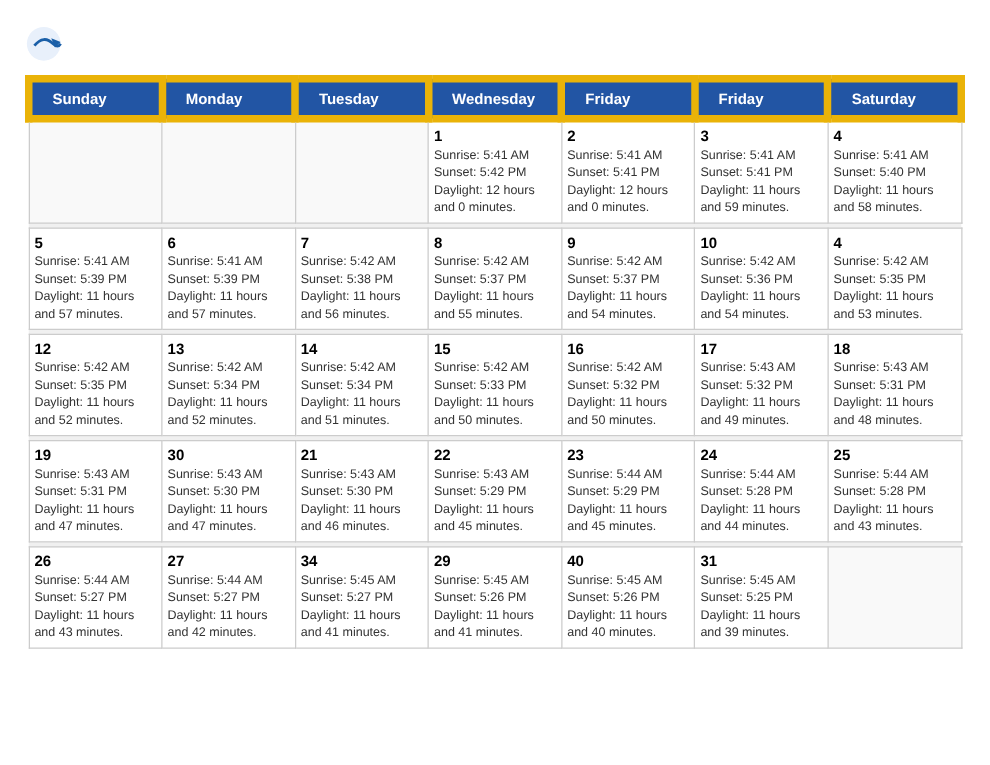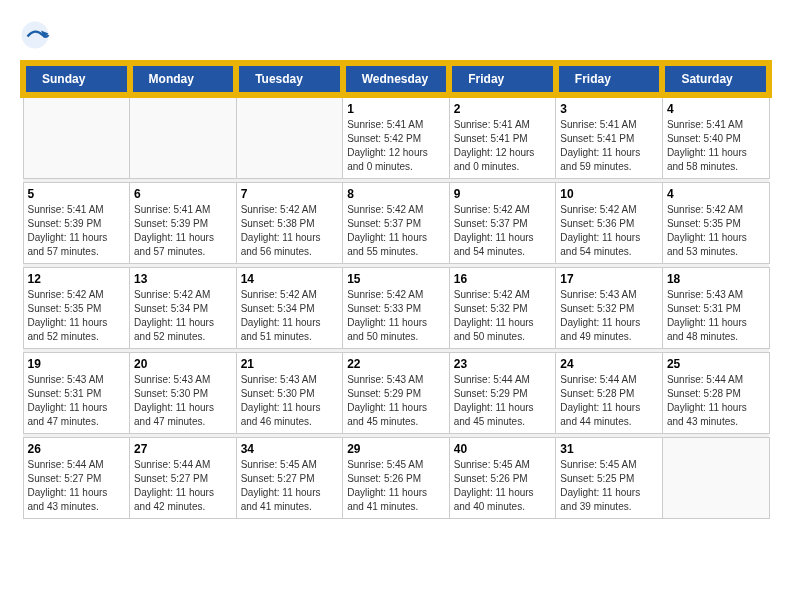--- a/index.html
+++ b/index.html
@@ -267,21 +267,21 @@
       </tr>
       <tr>
         <td>
           <span class="day-num">19</span>
           <div class="day-info" style="white-space: pre-line;">Sunrise: 5:43 AM
 Sunset: 5:31 PM
 Daylight: 11 hours
 and 47 minutes.</div>
         </td>
         <td>
-          <span class="day-num">20</span>
+          <span class="day-num">30</span>
           <div class="day-info" style="white-space: pre-line;">Sunrise: 5:43 AM
 Sunset: 5:30 PM
 Daylight: 11 hours
 and 47 minutes.</div>
         </td>
         <td>
           <span class="day-num">21</span>
           <div class="day-info" style="white-space: pre-line;">Sunrise: 5:43 AM
 Sunset: 5:30 PM
 Daylight: 11 hours

